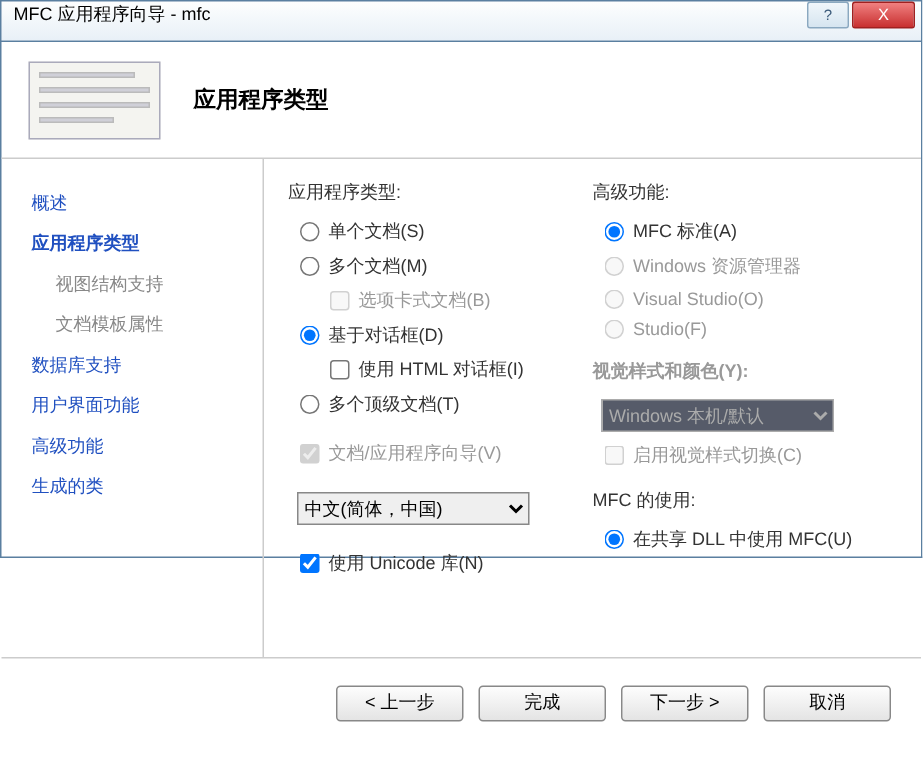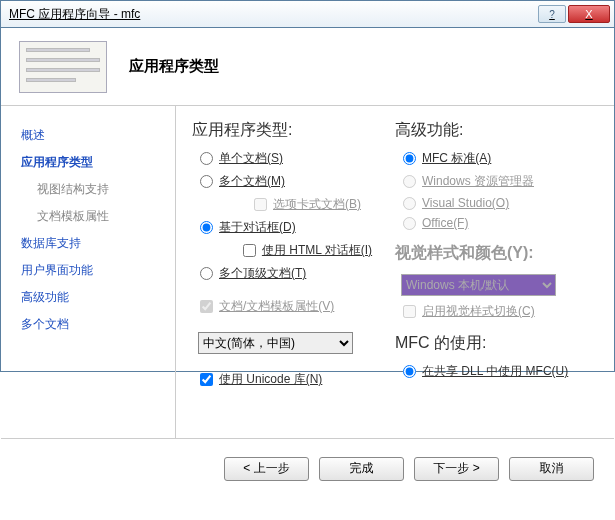--- a/index.html
+++ b/index.html
@@ -1,42 +1,42 @@
 <!DOCTYPE html>
 <html><head>
 <meta charset="utf-8">
 <style>
 * { box-sizing: border-box; margin: 0; padding: 0; }
 body { font-family: "Microsoft YaHei", SimSun, sans-serif; font-size: 12px; background: #fff; width: 615px; height: 520px; overflow: hidden; }
-.titlebar { background: linear-gradient(#fdfefe, #e8f0f7); border: 1px solid #5a7fa0; height: 28px; display: flex; align-items: center; padding: 0 4px; text-decoration: underline; }
+.titlebar { background: linear-gradient(#fdfefe, #e8f0f7); border: 1px solid #5a7fa0; height: 28px; display: flex; padding: 0 4px; }
 .titlebar-text { flex: 1; color: #000; font-size: 12px; padding-left: 4px; }
 .titlebar-btn { width: 28px; height: 18px; margin-left: 2px; border: 1px solid #8aa8c0; border-radius: 2px; display: flex; align-items: center; justify-content: center; font-size: 10px; }
 .help-btn { background: linear-gradient(#f0f6fb, #d6e5f0); color: #3a5a7a; }
 .close-btn { background: linear-gradient(#f08080, #c83030); color: #fff; border-color: #a02020; width: 42px; font-family: Arial; font-size: 11px; }
 .window-body { border: 1px solid #5a7fa0; border-top: none; height: 344px; background: #fff; }
 .header { height: 78px; border-bottom: 1px solid #ccc; display: flex; align-items: center; padding: 0 18px; }
 .header-icon { width: 88px; height: 52px; border: 1px solid #aab; background: #f4f4f0; position: relative; }
 .hicon-bar { position: absolute; height: 4px; background: #d0d0d8; border: 1px solid #bbb; }
 .header-title { font-size: 15px; font-weight: bold; margin-left: 22px; color: #000; }
 .content { display: flex; height: 332px; }
 .nav { width: 175px; border-right: 1px solid #ccc; padding: 16px 8px 16px 16px; }
 .nav-item { padding: 5px 0 5px 4px; color: #2050c0; cursor: pointer; font-size: 12px; }
 .nav-item.sub { padding-left: 20px; color: #888; }
 .nav-item.active { font-weight: bold; color: #2050c0; }
 .main { flex: 1; padding: 14px 16px; display: flex; }
 .col { flex: 1; }
-.group-label { color: #333; margin-bottom: 6px; font-size: 16px; }
+.group-label { color: #333; margin-bottom: 6px; font-size: 12px; }
 .group-label.disabled { color: #999; font-weight: bold; }
-.radio-row, .check-row { display: flex; align-items: center; padding: 3px 0 3px 8px; color: #333; font-size: 12px; text-decoration: underline; }
-.radio-row.sub, .check-row.sub { padding-left: 28px; justify-content: center; }
+.radio-row, .check-row { display: flex; align-items: center; padding: 3px 0 3px 8px; color: #333; font-size: 12px; }
+.radio-row.sub, .check-row.sub { padding-left: 28px; }
 .radio-row.disabled, .check-row.disabled { color: #999; }
 .radio-row input, .check-row input { margin-right: 6px; }
 .select-row { padding: 4px 0 4px 6px; }
 select { width: 155px; font-size: 12px; height: 22px; border: 1px solid #888; }
-select:disabled { color: #888; background: #4c1d95; }
+select:disabled { color: #888; background: #0f172a; }
 .spacer { height: 10px; }
 .footer { height: 60px; border-top: 1px solid #ccc; display: flex; align-items: center; justify-content: flex-end; padding: 12px 20px; gap: 10px; }
 .btn { min-width: 85px; height: 24px; border: 1px solid #888; background: linear-gradient(#fdfdfd, #e4e4e4); border-radius: 3px; font-size: 12px; cursor: pointer; }
 .btn:disabled { color: #999; }
 </style>
 </head>
 <body>
 
 <div class="titlebar">
   <div class="titlebar-text">MFC 应用程序向导 - mfc</div>
@@ -57,21 +57,21 @@
 
   <div class="content">
     <div class="nav">
       <div class="nav-item">概述</div>
       <div class="nav-item active">应用程序类型</div>
       <div class="nav-item sub">视图结构支持</div>
       <div class="nav-item sub">文档模板属性</div>
       <div class="nav-item">数据库支持</div>
       <div class="nav-item">用户界面功能</div>
       <div class="nav-item">高级功能</div>
-      <div class="nav-item">多个文档</div>
+      <div class="nav-item">生成的类</div>
     </div>
 
     <div class="main">
       <div class="col">
         <div class="group-label">应用程序类型:</div>
         <label class="radio-row">
             <input type="radio" name="at" style="">
             <span>单个文档(S)</span>
           </label>
         <label class="radio-row">
@@ -90,21 +90,21 @@
             <input type="checkbox" style="">
             <span>使用 HTML 对话框(I)</span>
           </label>
         <label class="radio-row">
             <input type="radio" name="at" style="">
             <span>多个顶级文档(T)</span>
           </label>
         <div class="spacer"></div>
         <label class="check-row disabled">
             <input type="checkbox" checked="" disabled="" style="">
-            <span>文档/文档模板属性(V)</span>
+            <span>文档/应用程序向导(V)</span>
           </label>
         <div class="spacer"></div>
         <div class="select-row"><select><option>中文(简体，中国)</option></select></div>
         <div class="spacer"></div>
         <label class="check-row">
             <input type="checkbox" checked="" style="">
             <span>使用 Unicode 库(N)</span>
           </label>
       </div>
 
@@ -117,21 +117,21 @@
         <label class="radio-row disabled">
             <input type="radio" name="pt" disabled="" style="">
             <span>Windows 资源管理器</span>
           </label>
         <label class="radio-row disabled">
             <input type="radio" name="pt" disabled="" style="">
             <span>Visual Studio(O)</span>
           </label>
         <label class="radio-row disabled">
             <input type="radio" name="pt" disabled="" style="">
-            <span>Office(F)</span>
+            <span>Studio(F)</span>
           </label>
         <div class="spacer"></div>
         <div class="group-label disabled">视觉样式和颜色(Y):</div>
         <div class="select-row"><select disabled=""><option>Windows 本机/默认</option></select></div>
         <label class="check-row disabled">
             <input type="checkbox" disabled="" style="">
             <span>启用视觉样式切换(C)</span>
           </label>
         <div class="spacer"></div>
         <div class="group-label">MFC 的使用:</div>

